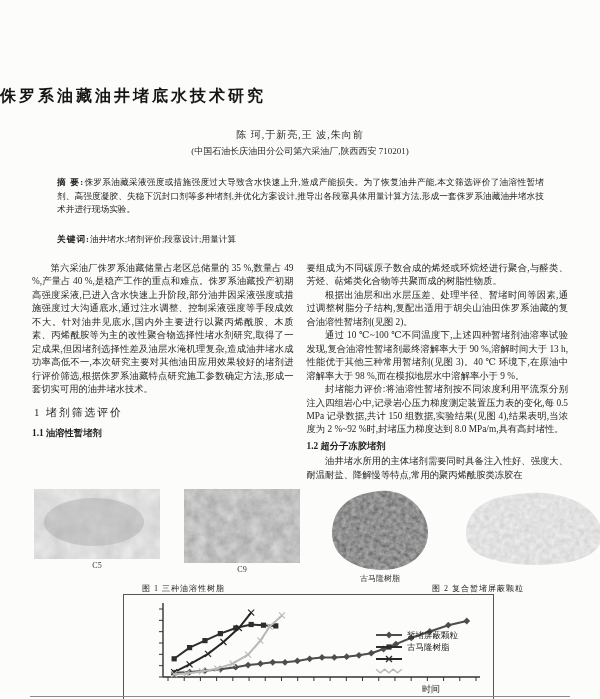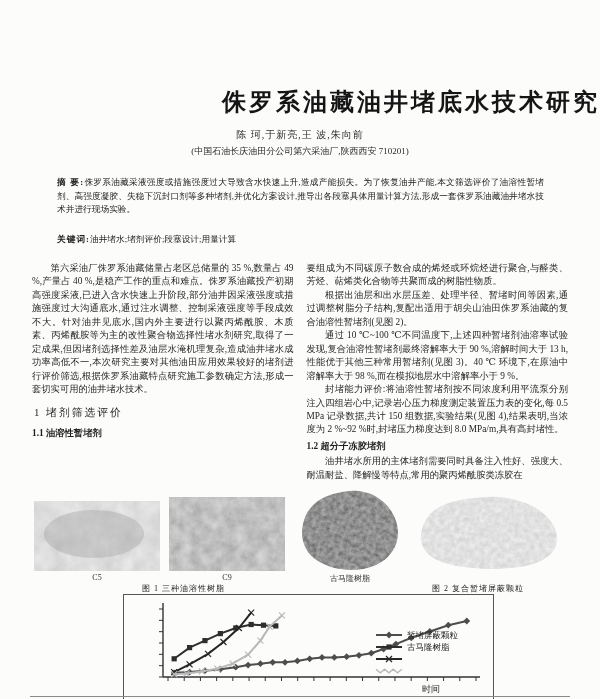--- a/index.html
+++ b/index.html
@@ -8,41 +8,41 @@
     background:#fcfcfa; color:#1e1e1e; overflow:hidden;
     font-family:"Liberation Serif","DejaVu Serif",serif;
   }
   
   .hdr{position:absolute; top:28px; left:55px; right:54px; height:20px;
        border-bottom:2.5px solid #1b1b1b;}
   .hdr-inst{position:absolute; left:0; right:0; top:2px; text-align:center;
        font-size:8.5px; letter-spacing:1.5px; color:#3a3a3a;}
   .hdr-page{position:absolute; right:2px; top:0; font-size:11.5px; font-weight:bold; color:#222;}
   
-  .title{position:absolute; top:86px; left:0; right:0; text-align:right;
-       font-size:24px; font-weight:bold; letter-spacing:3px; color:#151515;}
+  .title{position:absolute; top:86px; left:0; right:0; text-align:left;
+       font-size:16px; font-weight:bold; letter-spacing:3px; color:#151515;}
   .authors{position:absolute; top:128px; left:0; right:0; text-align:center;
        font-size:10px; letter-spacing:1px; color:#2a2a2a;}
   .affil{position:absolute; top:145px; left:0; right:0; text-align:center;
        font-size:9px; color:#2a2a2a;}
   
   .abs{position:absolute; top:176px; left:57px; width:487px;
        font-size:8.7px; line-height:13.6px; text-align:justify; color:#222;}
   .abs b{letter-spacing:1px;}
   .kw{margin-top:16px;}
   
   .cols{position:absolute; top:246px; left:32px; width:536px; display:flex; gap:13px;margin-top:16px;}
   .col{flex:1; font-size:9.3px; line-height:13.45px; text-align:justify; color:#1f1f1f;}
   .col p{margin:0; text-indent:2em;}
   .col p.noindent{text-indent:0;}
   .h1{font-size:10.8px; font-weight:normal; letter-spacing:2px; margin:9px 0 8px 2px;}
   .h2{font-size:9.3px; font-weight:bold; margin:3px 0 2px 0;}
   
   .strip{position:absolute; top:489px; left:34px; width:534px;}
-  .prow{display:flex; align-items:flex-end; gap:9px;}
+  .prow{display:flex; gap:24px;}
   .pitem{display:flex; flex-direction:column; align-items:center;}
   .plabel{font-size:8px; margin-top:2px; color:#333; height:10px;}
   .caps{position:absolute; top:94px; left:0; width:534px; font-size:8px; color:#222;}
   .cap1{position:absolute; left:108px; top:0; letter-spacing:1px;}
   .cap2{position:absolute; left:398px; top:0; letter-spacing:1px;text-align:center;}
   
   .chartbox{position:absolute; top:594px; left:123px; width:369px; height:150px;
        border:1px solid #555; background:#fcfcfa;}
   .bottom-rule{position:absolute; top:696px; left:30px; width:540px; height:1px; background:#8a8a8a;}
   svg text{font-family:"Liberation Sans","DejaVu Sans",sans-serif;}

